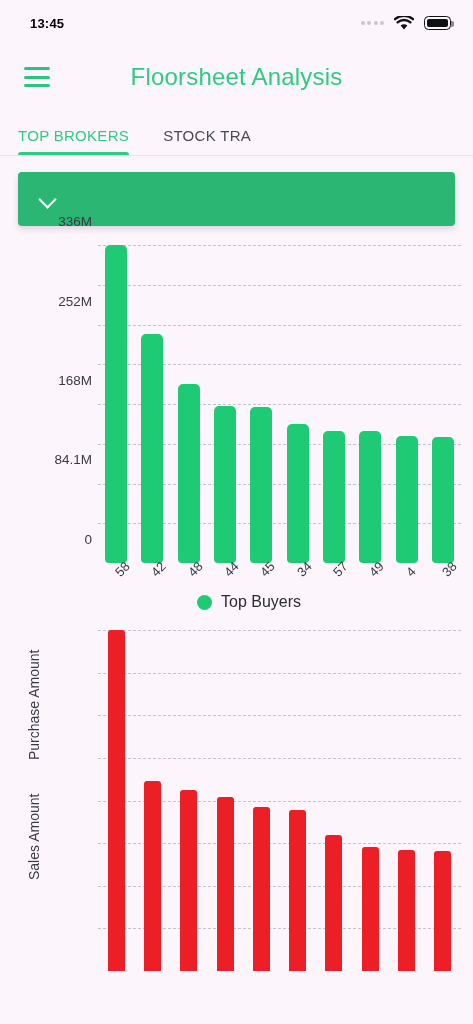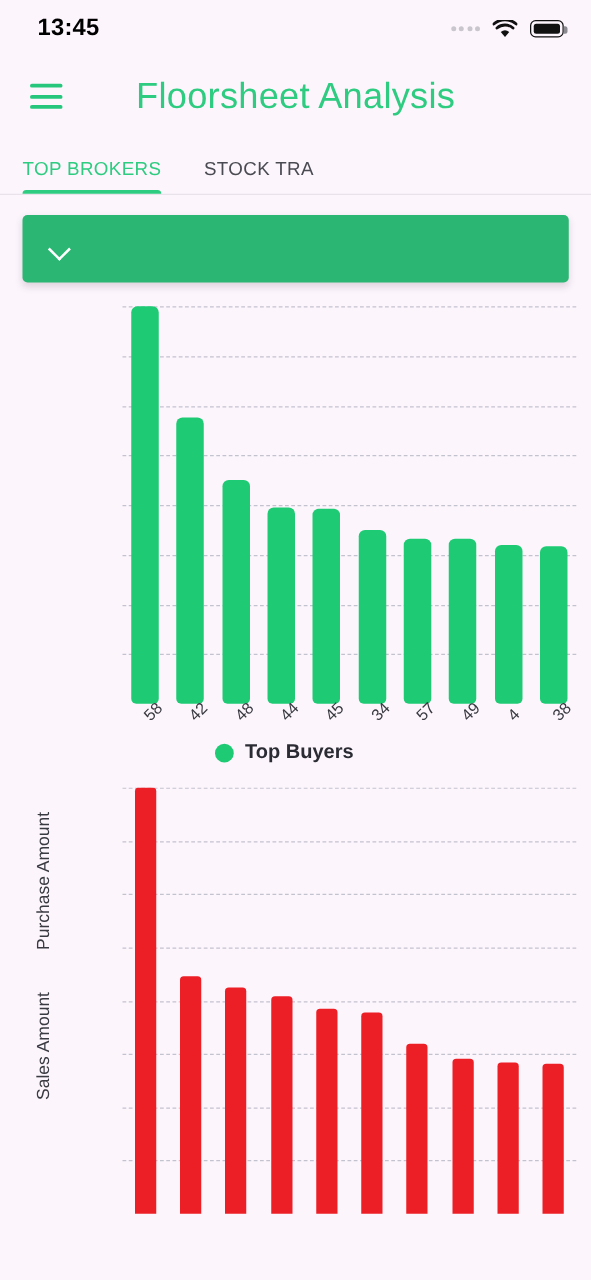--- a/index.html
+++ b/index.html
@@ -10,35 +10,35 @@
     color:#2b2b33;
     overflow:hidden;
     position:relative;
   }
 
   
   .statusbar{
     height:46px; display:flex; align-items:center;
     justify-content:space-between; padding:0 22px 0 30px;
   }
-  .status-time{ font-size:19px; font-weight:bold; letter-spacing:.2px; color:#000; }
+  .status-time{ font-size:13px; font-weight:bold; letter-spacing:.2px; color:#000; }
   .status-right{ display:flex; align-items:center; gap:10px; }
   .sig-dots{ display:flex; gap:2.5px; align-items:center; }
   .sig-dots i{ width:4px;height:4px;border-radius:50%;background:#c9c6cd;display:block; }
   .wifi{ width:20px;height:15px;position:relative; }
   .bat{ width:27px;height:14px;border:1.6px solid #111;border-radius:4.5px;position:relative;padding:1.6px;}
   .bat::after{content:"";position:absolute;right:-3.6px;top:4px;width:2.2px;height:6px;background:#8a8a90;border-radius:0 2px 2px 0;}
   .bat i{display:block;width:100%;height:100%;background:#111;border-radius:2px;}
 
   
   .appbar{ height:62px; display:flex; align-items:center; padding:0 24px; }
   .hamburger{ width:26px; height:20px; display:flex; flex-direction:column;
               justify-content:space-between; cursor:pointer; }
   .hamburger span{ display:block; height:3px; background:#26c77d; border-radius:2px; }
-  .app-title{ flex:1; text-align:center; font-size:29px; color:#2ecc80;
+  .app-title{ flex:1; text-align:center; font-size:24px; color:#2ecc80;
               margin-right:26px; font-weight:normal; letter-spacing:.2px; }
 
   
   .tabs{ display:flex; align-items:flex-end; height:48px;
          border-bottom:1px solid #e9e2ea; padding:0 18px; white-space:nowrap;
          overflow:hidden; }
   .tab{ font-size:15px; color:#4a4a52; letter-spacing:.3px;
         padding:0 0 11px 0; margin-right:34px; position:relative; cursor:pointer; }
   .tab.active{ color:#2ecc80; }
   .tab.active::after{ content:""; position:absolute; left:0; right:0; bottom:-1px;
@@ -147,33 +147,40 @@
       <div class="bar green" title="42: 242M" style="left: 43.45px; width: 22px; height: 229.036px;"></div>
       <div class="bar green" title="48: 189M" style="left: 79.75px; width: 22px; height: 178.875px;"></div>
       <div class="bar green" title="44: 166M" style="left: 116.05px; width: 22px; height: 157.107px;"></div>
       <div class="bar green" title="45: 165M" style="left: 152.35px; width: 22px; height: 156.161px;"></div>
       <div class="bar green" title="34: 147M" style="left: 188.65px; width: 22px; height: 139.125px;"></div>
       <div class="bar green" title="57: 139M" style="left: 224.95px; width: 22px; height: 131.554px;"></div>
       <div class="bar green" title="49: 139M" style="left: 261.25px; width: 22px; height: 131.554px;"></div>
       <div class="bar green" title="4: 134M" style="left: 297.55px; width: 22px; height: 126.821px;"></div>
       <div class="bar green" title="38: 133M" style="left: 333.85px; width: 22px; height: 125.875px;"></div>
     </div>
+  <div id="yticks1" style="position:absolute; left:0; top:0; width:92px; height:340px;">
+      <div class="ytick" style="top: -24px; width: 78px;">336M</div>
+      <div class="ytick" style="top: 55.5px; width: 78px;">252M</div>
+      <div class="ytick" style="top: 135px; width: 78px;">168M</div>
+      <div class="ytick" style="top: 214.405px; width: 78px;">84.1M</div>
+      <div class="ytick" style="top: 294px; width: 78px;">0</div>
+    </div>
   <div id="xticks1" style="position:absolute; left:98px; top:322px; right:12px; height:40px;">
       <div class="xtick" style="left: 14.15px; top: 2px;">58</div>
       <div class="xtick" style="left: 50.45px; top: 2px;">42</div>
       <div class="xtick" style="left: 86.75px; top: 2px;">48</div>
       <div class="xtick" style="left: 123.05px; top: 2px;">44</div>
       <div class="xtick" style="left: 159.35px; top: 2px;">45</div>
       <div class="xtick" style="left: 195.65px; top: 2px;">34</div>
       <div class="xtick" style="left: 231.95px; top: 2px;">57</div>
       <div class="xtick" style="left: 268.25px; top: 2px;">49</div>
       <div class="xtick" style="left: 304.55px; top: 2px;">4</div>
       <div class="xtick" style="left: 340.85px; top: 2px;">38</div>
     </div>
-  <div class="legend" style="left:172px; top:348px;font-weight:bold;">
+  <div class="legend" style="left:197px; top:348px;">
     <span class="dot"></span>
     <span>Top Buyers</span>
   </div>
 </div>
 
 <div class="chart" id="chart-sales" style="position:absolute; left:0; top:630px; width:473px; height:394px; overflow:hidden;">
   <div class="ylabel" style="left:26px; top:250px;">Sales Amount</div>
   <div class="plot" id="plot2" style="left:98px; top:0px; right:12px; height:341px;">
       <div class="grid" style="top: 298.398px;"></div>
       <div class="grid" style="top: 255.797px;"></div>

